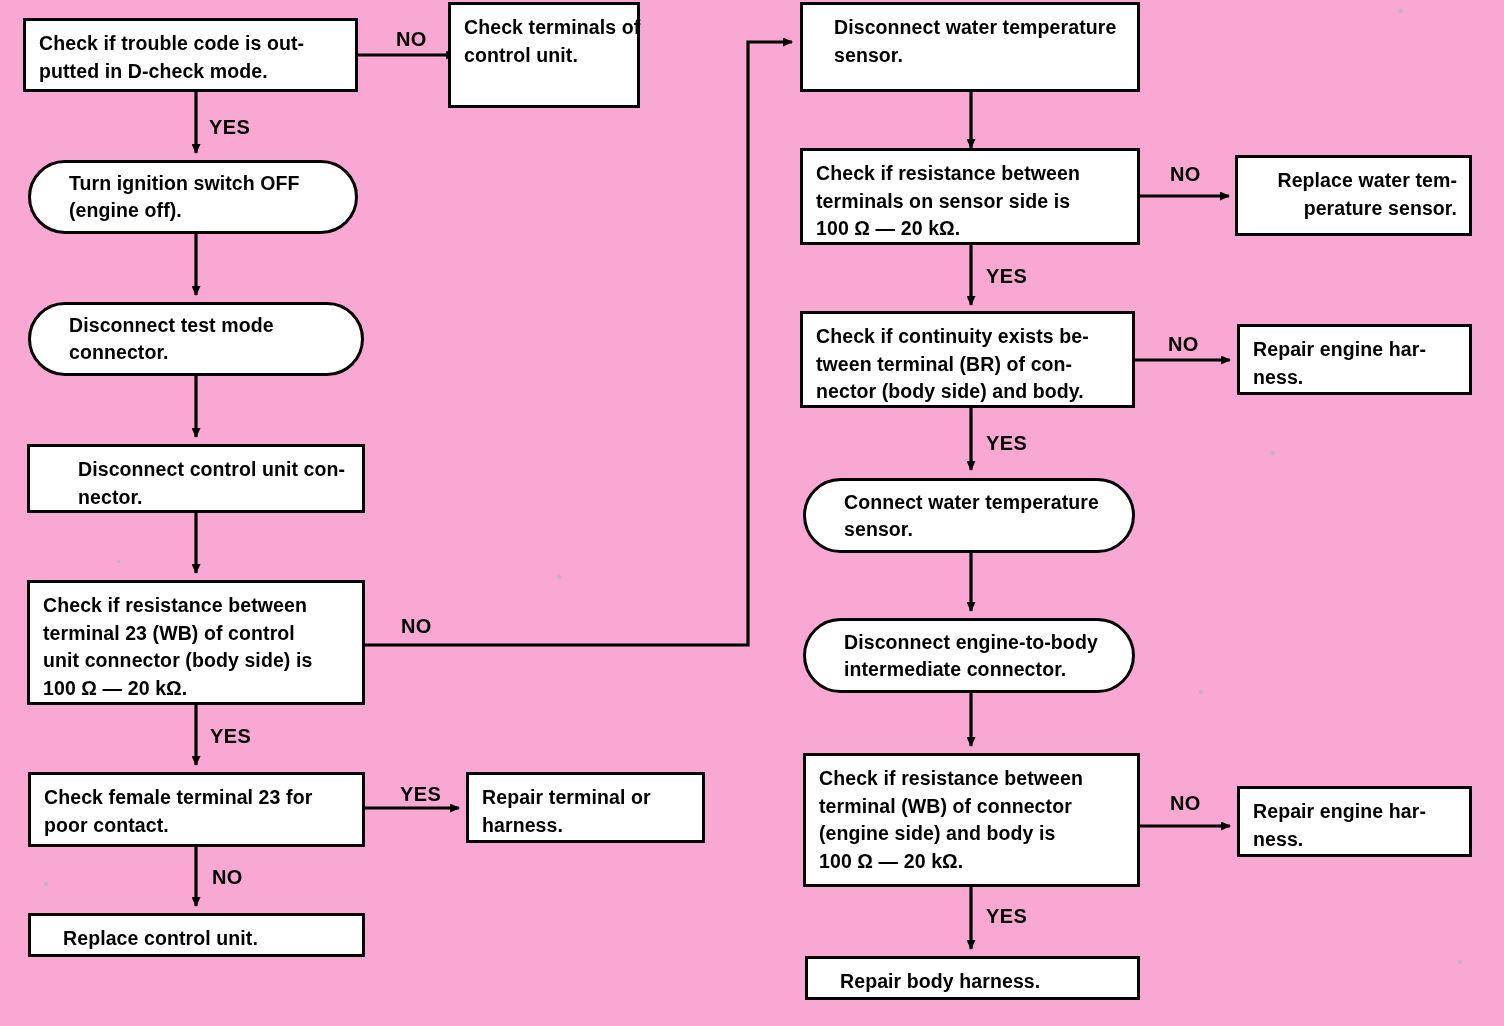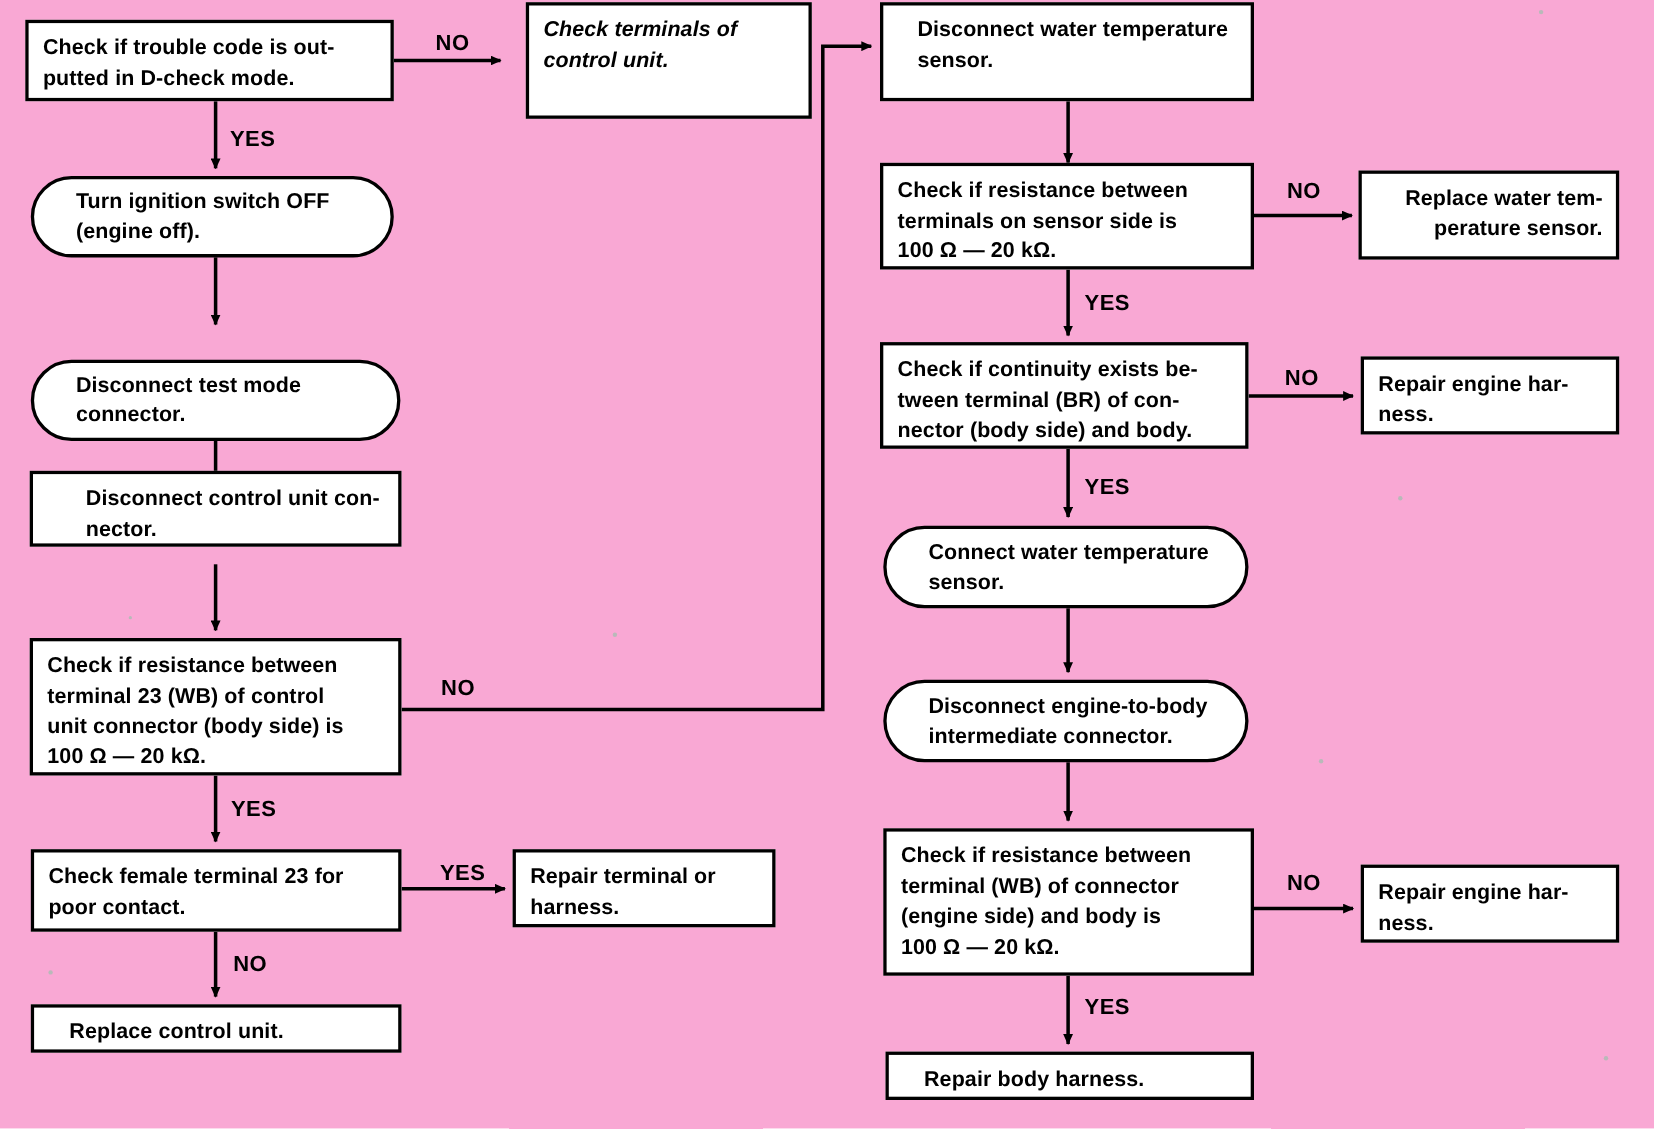--- a/index.html
+++ b/index.html
@@ -127,36 +127,36 @@
   <div class="speck" style="left:1271px;top:451px;width:4px;height:4px;"></div>
   <div class="speck" style="left:1199px;top:690px;width:4px;height:4px;"></div>
   <div class="speck" style="left:1458px;top:960px;width:4px;height:4px;"></div>
   <div class="speck" style="left:117px;top:560px;width:3px;height:3px;"></div>
 
   <div class="node" style="left:23px;top:18px;width:335px;height:74px;">
     <span class="line">Check if trouble code is out-</span>
     <span class="line">putted in D-check mode.</span>
   </div>
 
-  <div class="node" style="left:478px;top:2px;width:260px;height:106px;font-style:italic;">
+  <div class="node" style="left:448px;top:2px;width:192px;height:106px;">
     <span class="line">Check terminals of</span>
     <span class="line">control unit.</span>
   </div>
 
   <div class="node rounded" style="left:28px;top:160px;width:330px;height:74px;">
     <span class="line">Turn ignition switch OFF</span>
     <span class="line">(engine off).</span>
   </div>
 
-  <div class="node rounded" style="left:28px;top:302px;width:336px;height:74px;margin-top:25px;">
+  <div class="node rounded" style="left:28px;top:302px;width:336px;height:74px;">
     <span class="line">Disconnect test mode</span>
     <span class="line">connector.</span>
   </div>
 
-  <div class="node" style="left:27px;top:428px;width:338px;height:69px;padding-left:48px;">
+  <div class="node" style="left:27px;top:444px;width:338px;height:69px;padding-left:48px;">
     <span class="line">Disconnect control unit con-</span>
     <span class="line">nector.</span>
   </div>
 
   <div class="node" style="left:27px;top:580px;width:338px;height:125px;">
     <span class="line">Check if resistance between</span>
     <span class="line">terminal 23 (WB) of control</span>
     <span class="line">unit connector (body side) is</span>
     <span class="line">100 Ω — 20 kΩ.</span>
   </div>

